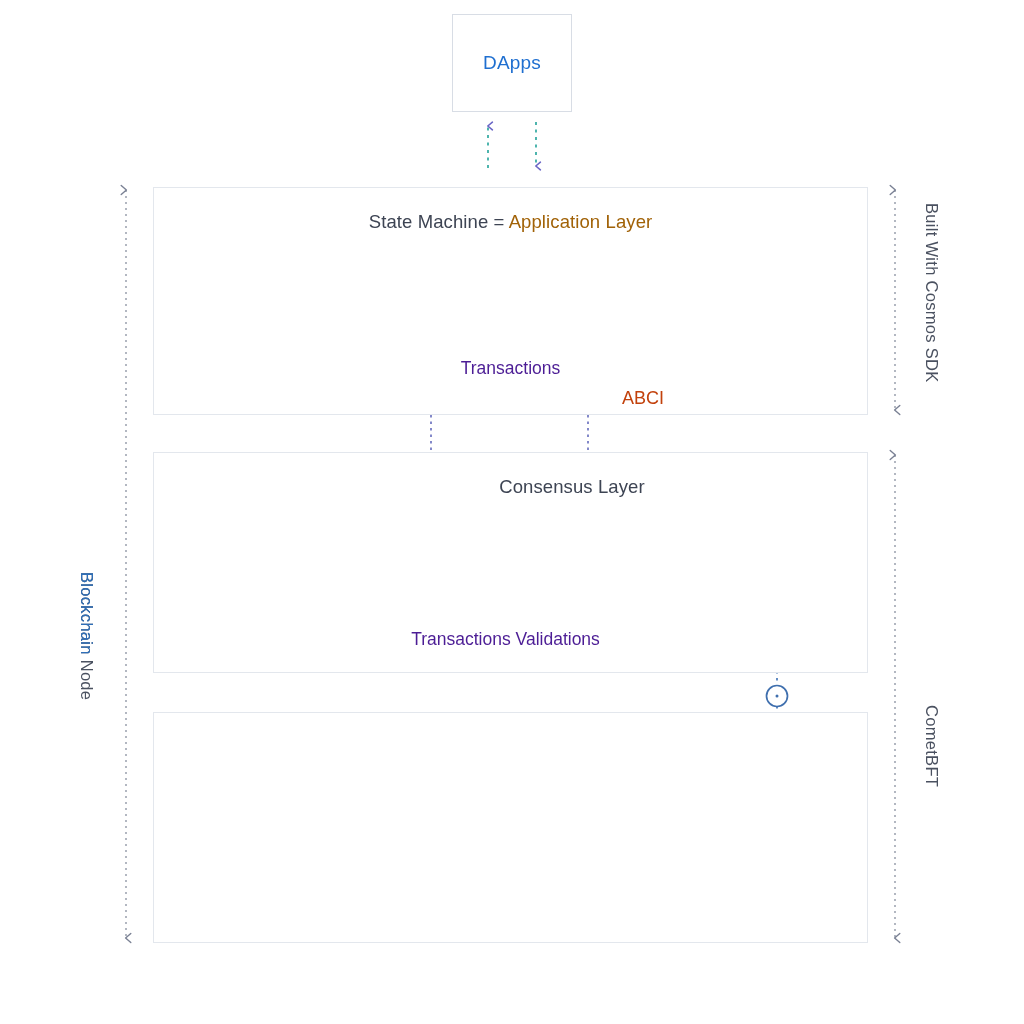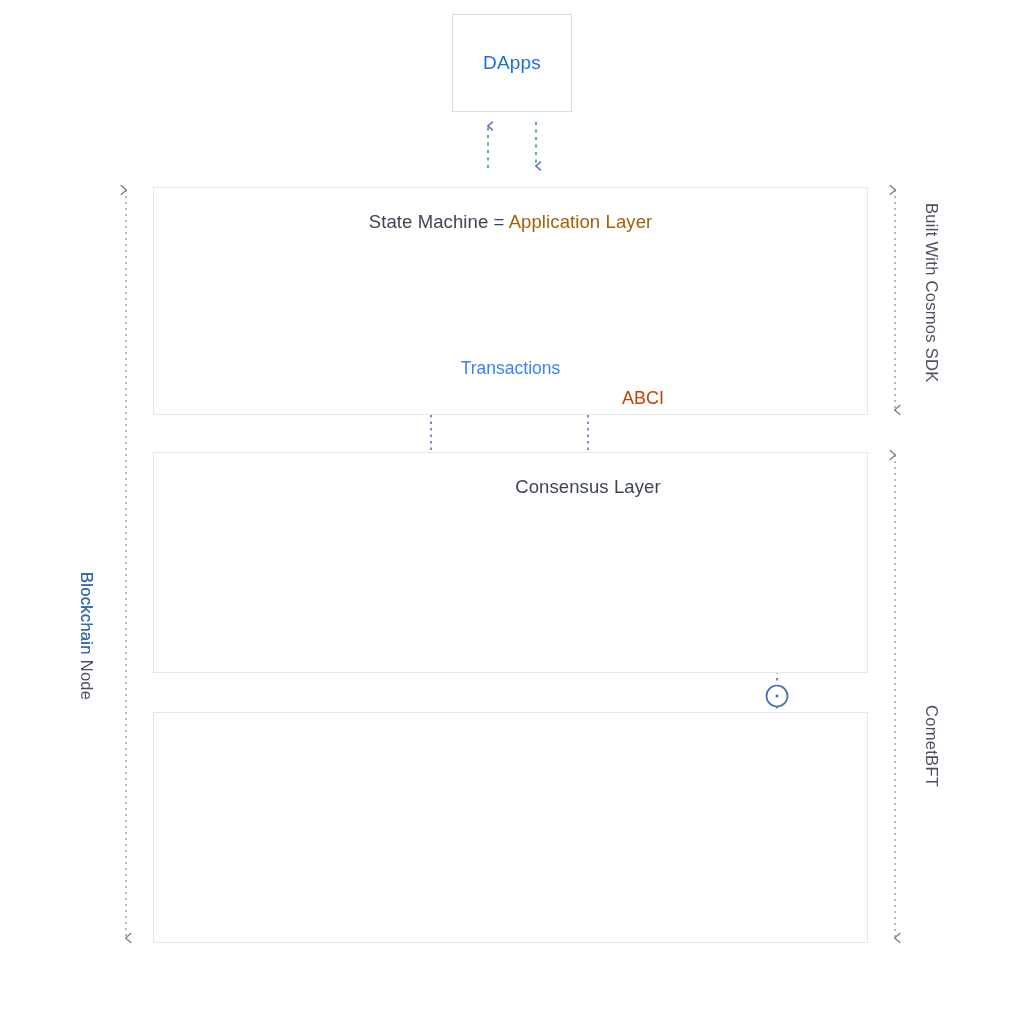--- a/index.html
+++ b/index.html
@@ -44,21 +44,21 @@
     color:#3d4453;
     letter-spacing:.1px;
     white-space:nowrap;
   }
   .accent{color:#a16207;}
   .caption{
     position:absolute;
     width:100%;
     text-align:center;
     font-size:17.5px;
-    color:#3b82f6;
+    color:#4c1d95;
     white-space:nowrap;
   }
   .abci-label{
     position:absolute;
     font-size:18px;
     color:#c2410c;
     left:622px;top:388px;
     white-space:nowrap;
   }
 
@@ -199,21 +199,22 @@
   <div class="layer-box" style="left:153px;top:187px;width:715px;height:228px;">
   </div>
   <div class="layer-title" style="left:153px;top:211px;width:715px;">
     <span>State Machine = </span><span class="accent">Application Layer</span>
   </div>
   <div class="caption" style="left:153px;top:358px;width:715px;">Transactions</div>
   <div class="abci-label">ABCI</div>
 
   <div class="layer-box" style="left:153px;top:452px;width:715px;height:221px;">
   </div>
-  <div class="layer-title" style="left:153px;top:476px;width:838px;padding-left:16px;">Consensus Layer</div>
+  <div class="layer-title" style="left:153px;top:476px;width:838px;">Consensus Layer</div>
+  <div class="caption" style="left:148px;top:629px;width:715px;">Transactions Validations</div>
 
   <div class="layer-box" style="left:153px;top:712px;width:715px;height:231px;">
   </div>
 
   <div class="vlabel-wrap" style="left:96px;top:572px;">
     <div class="vlabel vlabel-left">
       <span class="ghost">Blockchain</span>
       <span>Blockchain Node</span>
     </div>
   </div>

